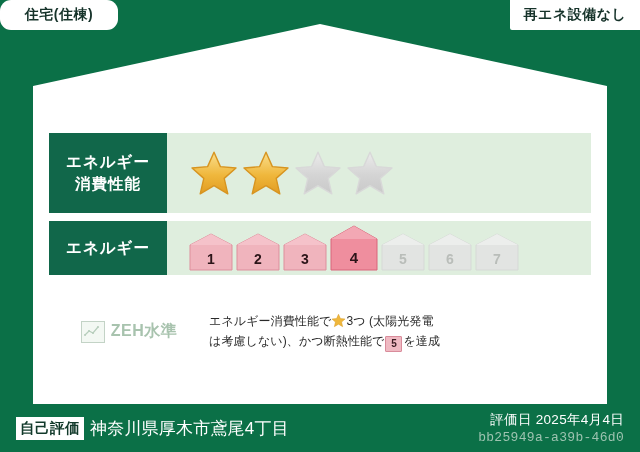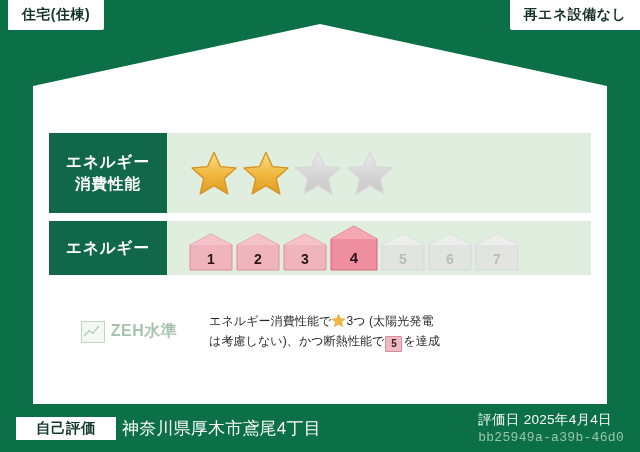--- a/index.html
+++ b/index.html
@@ -19,21 +19,21 @@
     position:absolute;top:0;
     background:#ffffff;
     color:#16332a;
     font-weight:bold;
     font-size:14px;
     letter-spacing:0.5px;
     display:flex;align-items:center;justify-content:center;
     height:30px;
     z-index:6;
   }
-  .badge-left{left:8px;width:96px;border-bottom-right-radius:2px;}
+  .badge-left{left:0;width:118px;border-bottom-right-radius:2px;border-radius:11px;}
   .badge-right{right:0;width:130px;border-bottom-left-radius:2px;}
 
   
   .roof{
     position:absolute;left:33px;top:24px;width:574px;height:92px;
     z-index:2;
   }
   .roof svg{display:block;width:574px;height:92px;}
 
   .card{
@@ -135,25 +135,25 @@
   
   .footer{
     position:absolute;left:0;bottom:0;width:640px;height:48px;
     z-index:4;
     display:flex;align-items:center;
     padding:0 16px;box-sizing:border-box;
   }
   .self-badge{
     background:#ffffff;color:#123a2b;
     font-weight:bold;font-size:14.5px;letter-spacing:0.5px;
-    padding:2px 20px;
+    padding:2px 4px;
     margin-right:6px;
   }
   .addr{color:#ffffff;font-size:17px;letter-spacing:0.2px;}
-  .foot-right{margin-left:auto;text-align:left;}
+  .foot-right{margin-left:auto;text-align:right;}
   .eval-date{color:#ffffff;font-size:13.5px;letter-spacing:0.3px;}
   .eval-id{
     color:#9dc3b0;font-size:13px;letter-spacing:0.3px;margin-top:1px;
     font-family:"Liberation Mono","DejaVu Sans Mono",monospace;
   }
 </style>
 </head>
 <body>
 
 <div class="label-root">

